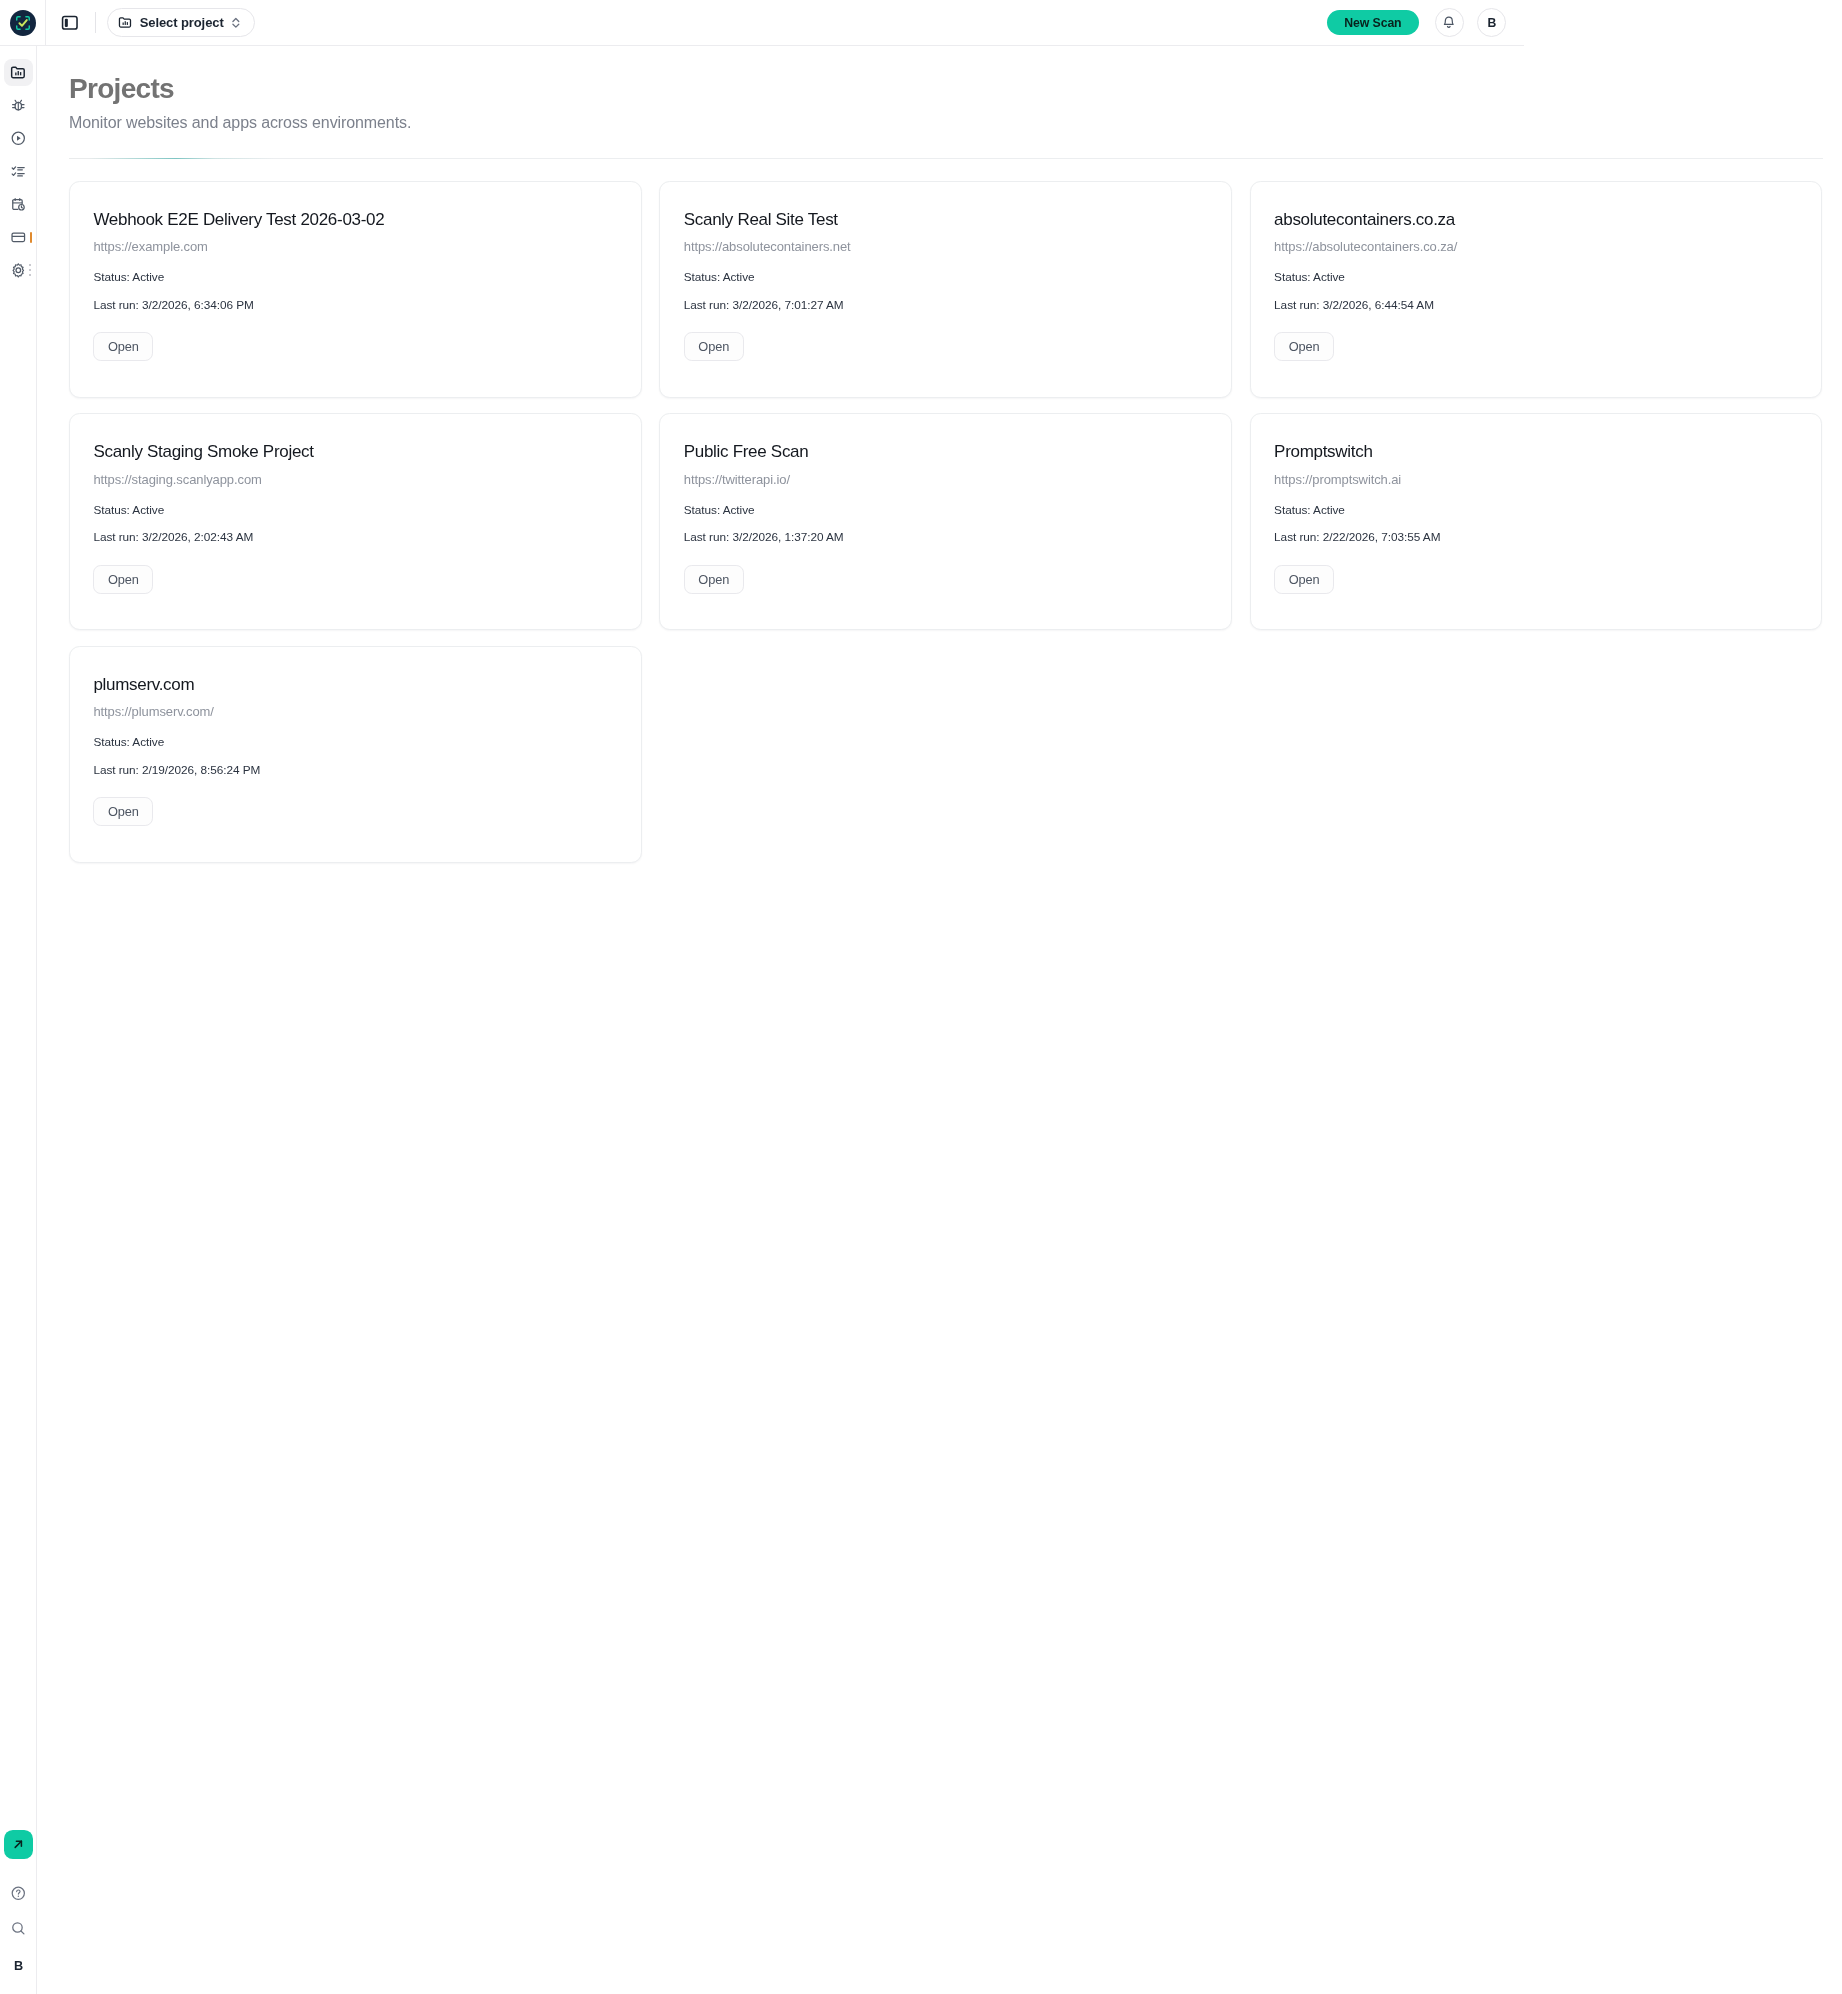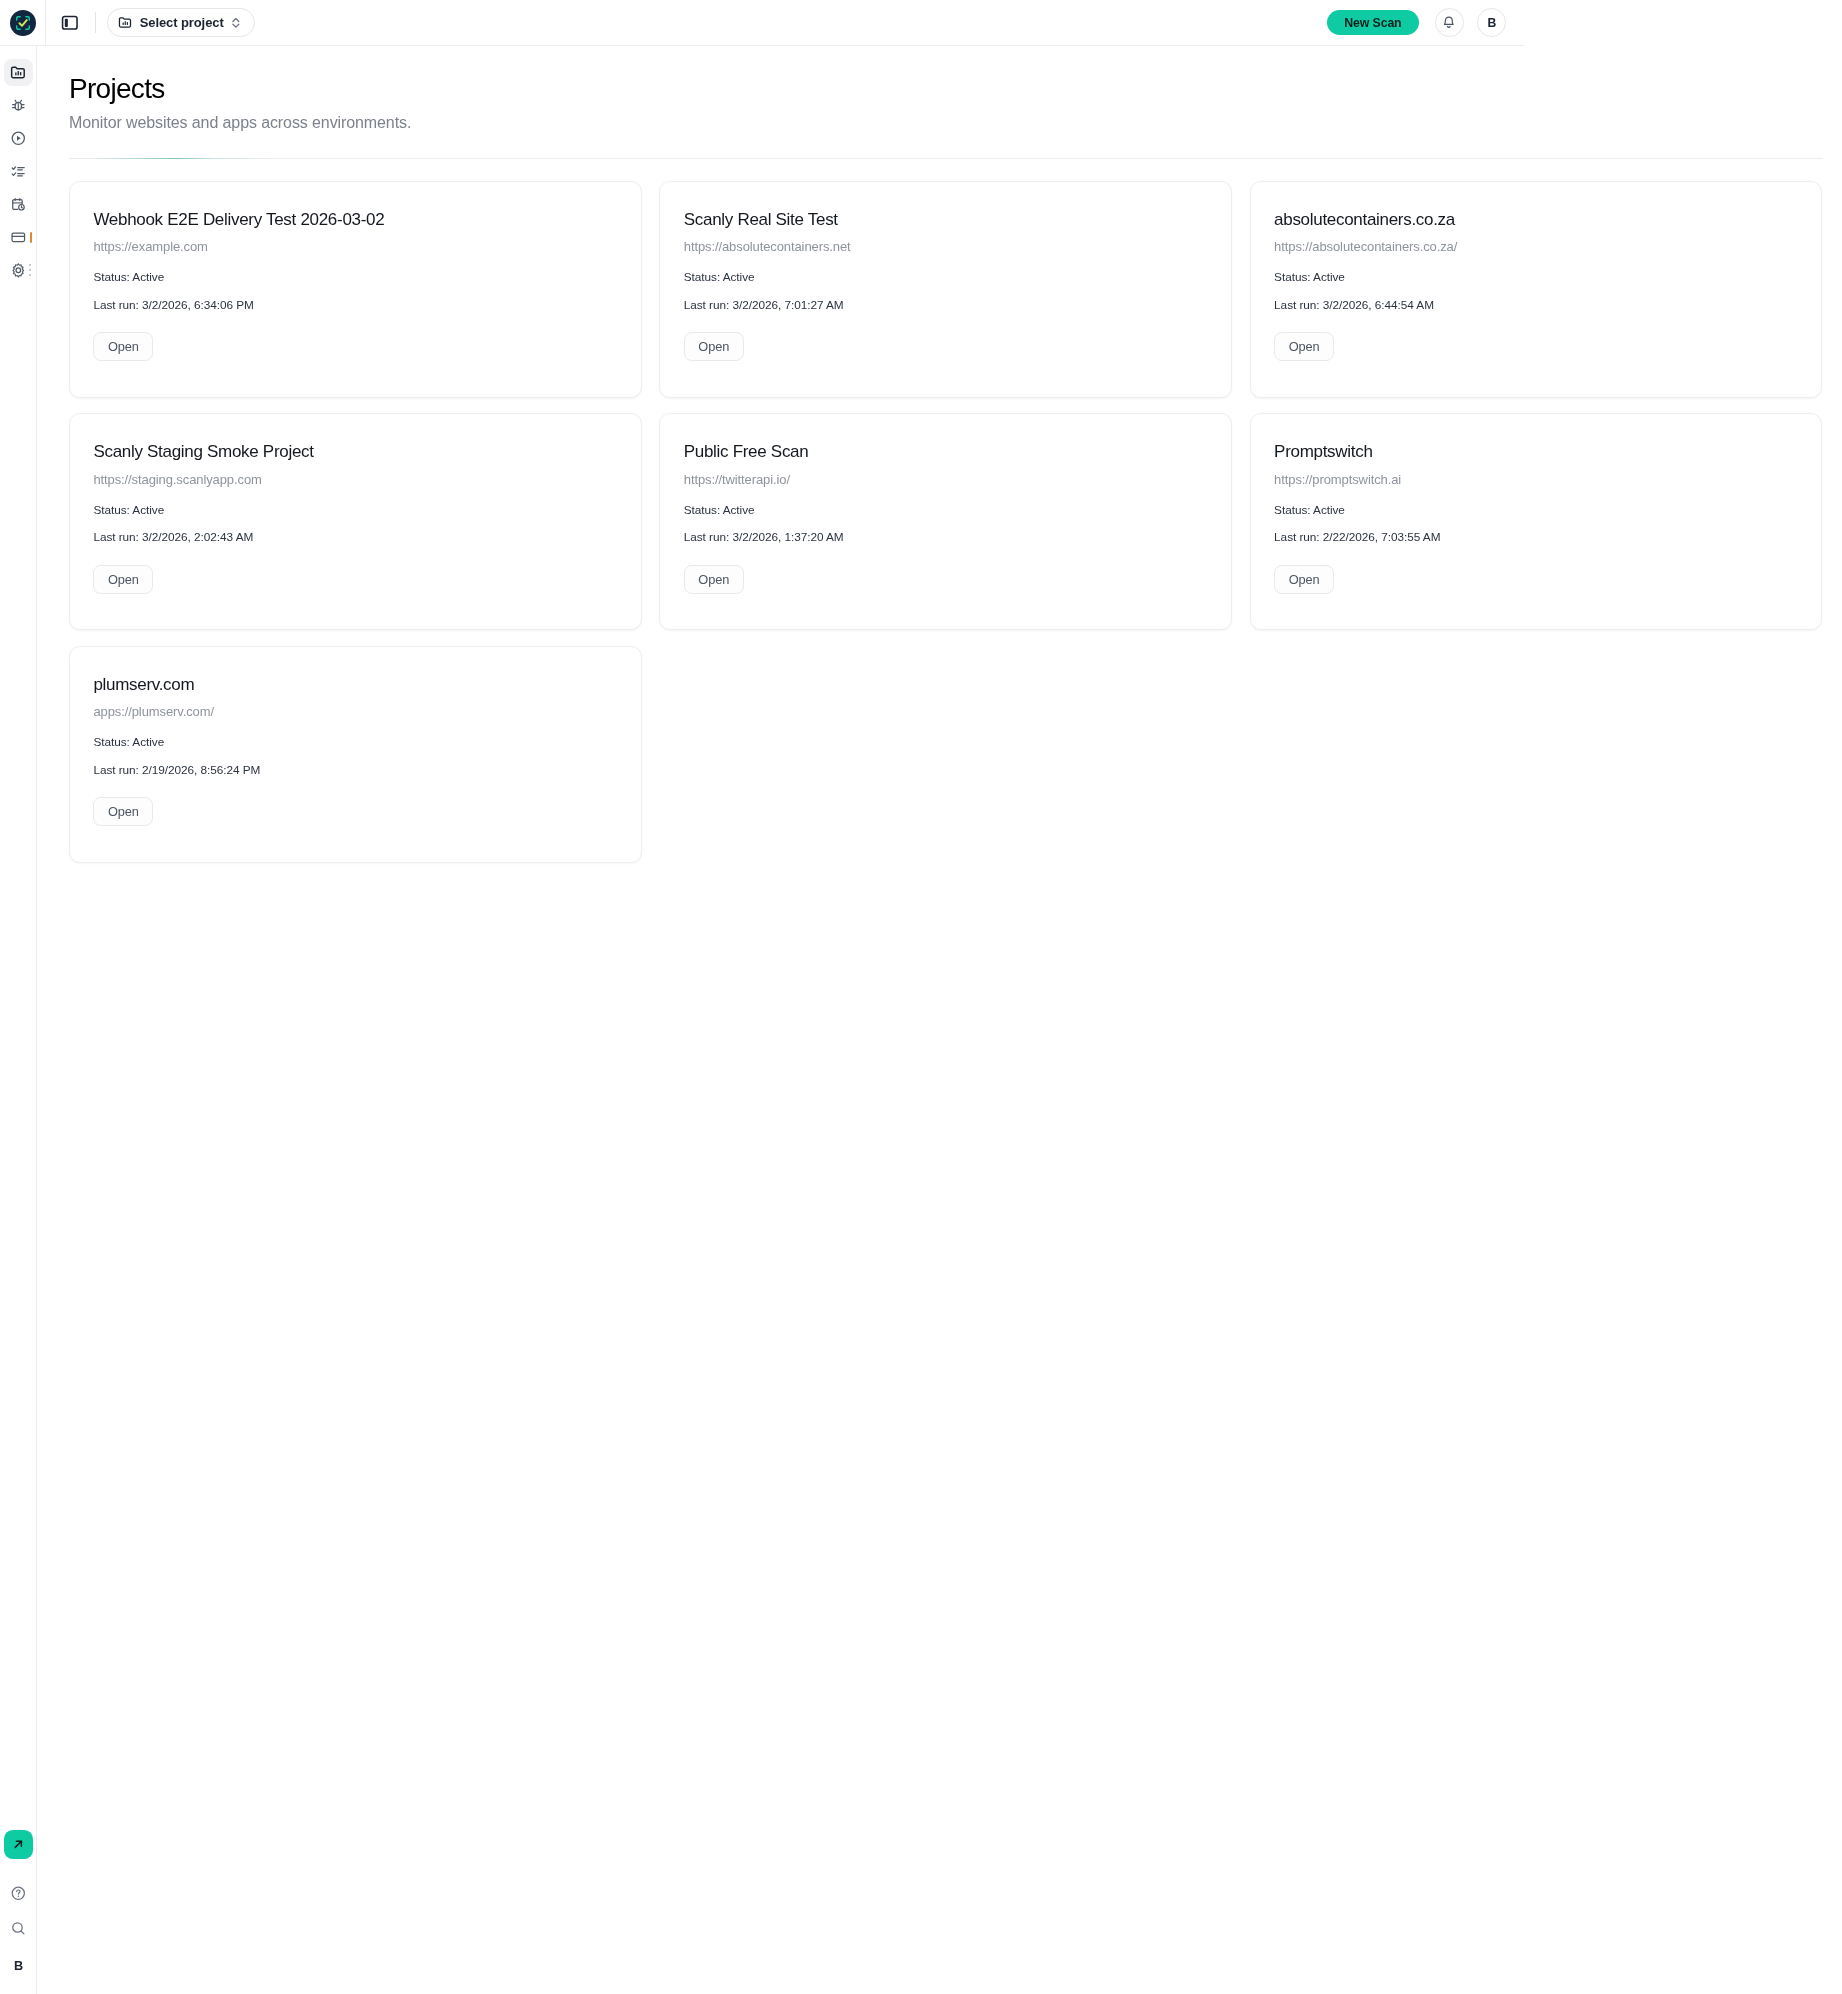--- a/index.html
+++ b/index.html
@@ -185,23 +185,23 @@
     position: absolute;
     top: 46px; left: 37px;
     width: 1805px;
     height: 1949px;
     background: #ffffff;
     overflow: hidden;
   }
   .page-head { padding: 27px 0 0 32px; }
   .page-title {
     font-size: 28px;
-    font-weight: 400;
+    font-weight: 700;
     letter-spacing: -0.7px;
-    color: #000000;
+    color: #737373;
     line-height: 1.12;
   }
   .page-sub {
     margin-top: 10px;
     font-size: 16px;
     color: #7c818c;
     letter-spacing: -0.1px;
   }
   .head-divider {
     margin: 26px 19.5px 0 32px;
@@ -469,20 +469,20 @@
       </div>
       <div class="card">
         <div class="card-title">Promptswitch</div>
         <div class="card-url">https://promptswitch.ai</div>
         <div class="card-meta">Status: Active</div>
         <div class="card-meta second">Last run: 2/22/2026, 7:03:55 AM</div>
         <div><button class="open-btn">Open</button></div>
       </div>
       <div class="card">
         <div class="card-title">plumserv.com</div>
-        <div class="card-url">apps://plumserv.com/</div>
+        <div class="card-url">https://plumserv.com/</div>
         <div class="card-meta">Status: Active</div>
         <div class="card-meta second">Last run: 2/19/2026, 8:56:24 PM</div>
         <div><button class="open-btn">Open</button></div>
       </div>
     </div>
 </div>
 
 
 </body></html>

